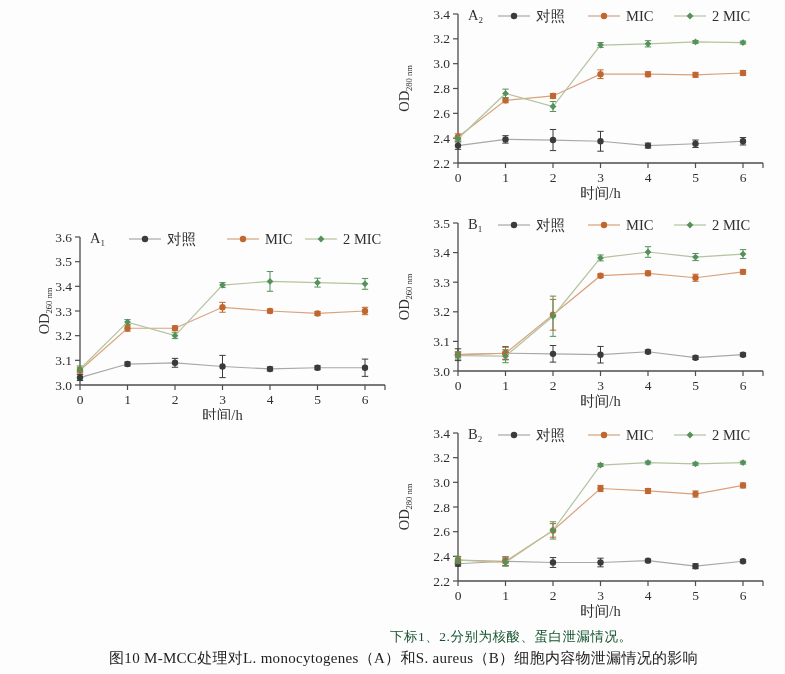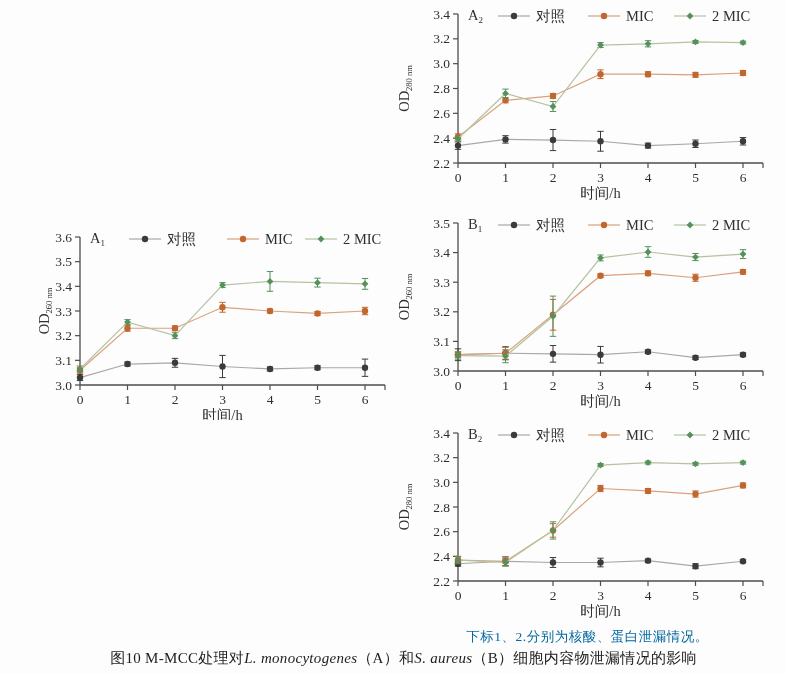--- a/index.html
+++ b/index.html
@@ -7,28 +7,28 @@
     position:relative;width:785px;height:674px;background:#fdfdfd;
     font-family:"Liberation Serif","DejaVu Serif",serif;color:#2f2f2f;overflow:hidden;
   }
   .chart-panel{position:absolute;}
   .pos-a2{left:390px;top:0px;}
   .pos-a1{left:25px;top:213px;}
   .pos-b1{left:390px;top:210px;}
   .pos-b2{left:390px;top:420px;}
   .chart-panel svg text{font-family:"Liberation Serif","DejaVu Serif",serif;fill:#2f2f2f;}
   .note{
-    position:absolute;left:390px;top:628px;width:395px;text-align:center;
-    font-size:13.5px;color:#0369a1;letter-spacing:0.5px;
+    position:absolute;left:390px;top:628px;width:395px;
+    font-size:13.5px;color:#14532d;letter-spacing:0.5px;
   }
   .caption{
     position:absolute;left:0;top:649px;width:785px;text-align:center;
     font-size:15px;color:#1d1d1d;padding-left:22px;box-sizing:border-box;letter-spacing:0.3px;
   }
-  .caption .sp{font-style:italic;margin-top:14px;}
+  .caption .sp{margin-top:14px;}
 </style>
 </head>
 <body>
 
 <div class="page">
   <div class="chart-panel pos-a1"><svg width="365" height="207" viewBox="0 0 365 207">
         <g>
           <line x1="55" y1="24" x2="55" y2="172" stroke="#4d4d4d" stroke-width="1.3"></line>
           <line x1="50" y1="172" x2="55" y2="172" stroke="#4d4d4d" stroke-width="1.2"></line>
           <text x="47" y="176.6" font-size="13.5" text-anchor="end">3.0</text>

